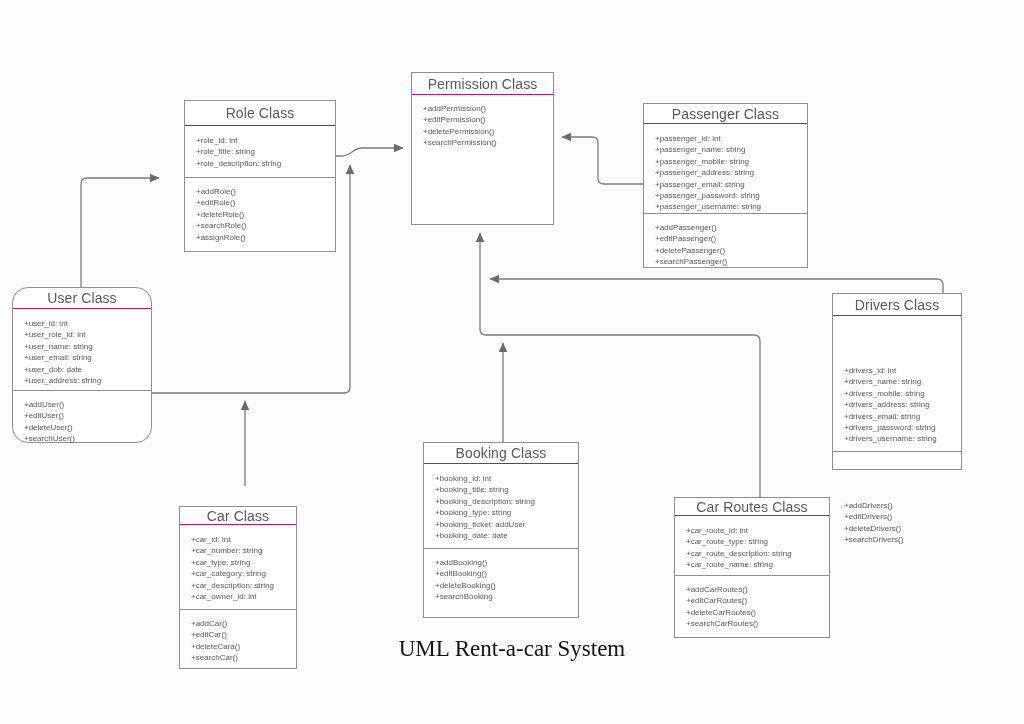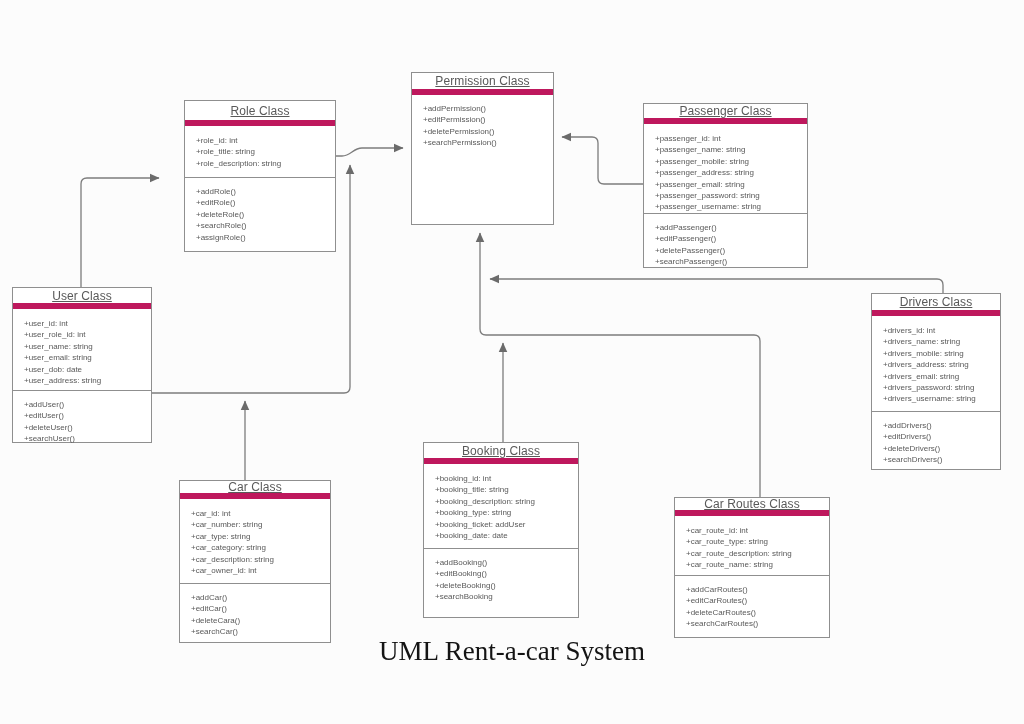--- a/index.html
+++ b/index.html
@@ -11,41 +11,41 @@
   #canvas{position:absolute;inset:0;}
   svg.wires{position:absolute;left:0;top:0;z-index:1;pointer-events:none;}
   .uml-class{
     position:absolute;z-index:2;box-sizing:border-box;
     background:#ffffff;border:1px solid #8f8f8f;
     display:flex;flex-direction:column;
     color:#595959;
   }
   .uml-title{
     box-sizing:border-box;flex:0 0 auto;
-    border-bottom:6px solid #be185d;
+    border-bottom:1px solid #be185d;
     display:flex;align-items:center;justify-content:center;
-    font-size:12px;letter-spacing:.1px;white-space:nowrap;text-decoration:underline;
+    font-size:14px;letter-spacing:.1px;white-space:nowrap;
   }
   .uml-attrs{
     box-sizing:border-box;flex:0 0 auto;
     border-bottom:1px solid #8f8f8f;
     padding:9px 4px 0 11px;
   }
   .uml-methods{
     box-sizing:border-box;flex:1 1 auto;
     padding:8px 4px 0 11px;
   }
   .uml-attrs div,.uml-methods div{
     font-size:8px;line-height:11.4px;white-space:nowrap;color:#595959;
   }
   .caption{
     position:absolute;left:0;right:0;top:636px;z-index:2;
     text-align:center;
     font-family:"Liberation Serif",serif;
-    font-size:27px;color:#141414;
+    font-size:23px;color:#141414;
   }
 </style>
 </head>
 <body>
 
 <div id="canvas">
 
   <svg class="wires" width="1024" height="724" viewBox="0 0 1024 724">
     <defs>
       <marker id="arr" viewBox="0 0 10 10" refX="8.5" refY="5" markerWidth="8.5" markerHeight="8.5" orient="auto-start-reverse">
@@ -102,58 +102,58 @@
         <div>+passenger_username: string</div>
       </div>
     <div class="uml-methods">
         <div>+addPassenger()</div>
         <div>+editPassenger()</div>
         <div>+deletePassenger()</div>
         <div>+searchPassenger()</div>
       </div>
   </div>
 
-  <div class="uml-class" style="left:12px;top:287px;width:140px;height:156px;">
+  <div class="uml-class" style="left:12px;top:287px;width:140px;height:156px;border-radius:16px;">
     <div class="uml-title" style="height:21px;">User Class</div>
     <div class="uml-attrs" style="height:82px;">
         <div>+user_id: int</div>
         <div>+user_role_id: int</div>
         <div>+user_name: string</div>
         <div>+user_email: string</div>
         <div>+user_dob: date</div>
         <div>+user_address: string</div>
       </div>
     <div class="uml-methods">
         <div>+addUser()</div>
         <div>+editUser()</div>
         <div>+deleteUser()</div>
         <div>+searchUser()</div>
       </div>
   </div>
 
-  <div class="uml-class" style="left:871px;top:293px;width:130px;height:177px;">
+  <div class="uml-class" style="left:832px;top:293px;width:130px;height:177px;gap:40px;">
     <div class="uml-title" style="height:22px;">Drivers Class</div>
     <div class="uml-attrs" style="height:96px;">
         <div>+drivers_id: int</div>
         <div>+drivers_name: string</div>
         <div>+drivers_mobile: string</div>
         <div>+drivers_address: string</div>
         <div>+drivers_email: string</div>
         <div>+drivers_password: string</div>
         <div>+drivers_username: string</div>
       </div>
     <div class="uml-methods">
         <div>+addDrivers()</div>
         <div>+editDrivers()</div>
         <div>+deleteDrivers()</div>
         <div>+searchDrivers()</div>
       </div>
   </div>
 
-  <div class="uml-class" style="left:179px;top:480px;width:152px;height:163px;">
+  <div class="uml-class" style="left:179px;top:506px;width:118px;height:163px;">
     <div class="uml-title" style="height:18px;">Car Class</div>
     <div class="uml-attrs" style="height:85px;">
         <div>+car_id: int</div>
         <div>+car_number: string</div>
         <div>+car_type: string</div>
         <div>+car_category: string</div>
         <div>+car_description: string</div>
         <div>+car_owner_id: int</div>
       </div>
     <div class="uml-methods">

